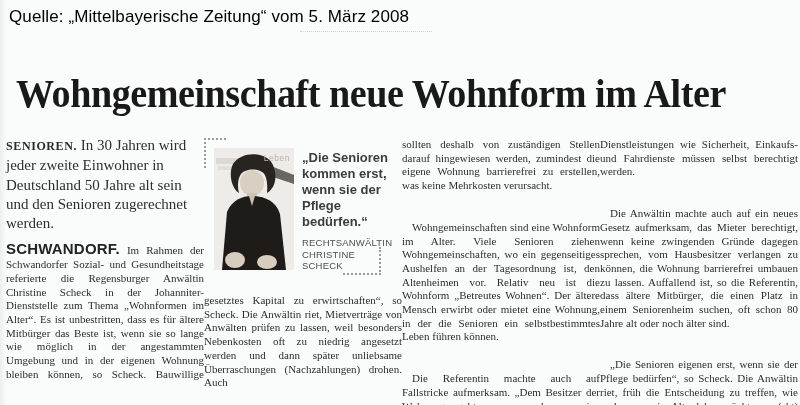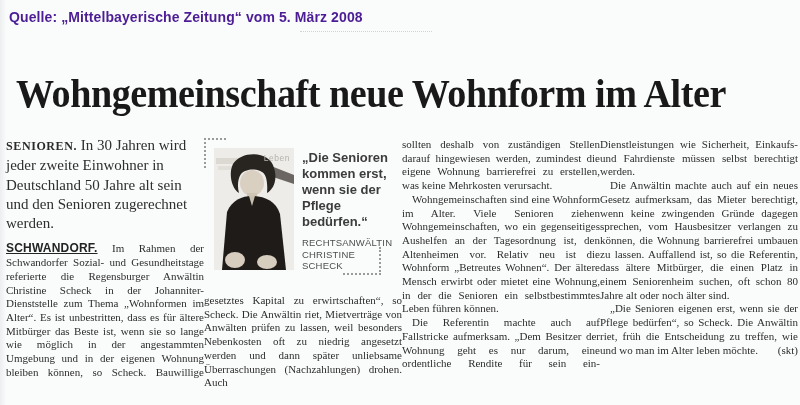--- a/index.html
+++ b/index.html
@@ -16,23 +16,22 @@
     pointer-events:none;
   }
   .scan-artifact{
     position:absolute; left:300px; top:31px; width:132px; height:0;
     border-top:1px dotted rgba(110,120,135,.30);
   }
 
   .source{
     position:absolute; left:9px; top:7px;
     font-family:"Liberation Sans", sans-serif;
-    font-size:14px; line-height:20px; color:#4c1d95; letter-spacing:.1px;
+    font-size:17px; line-height:20px; color:#000000; letter-spacing:.1px;
     white-space:nowrap;
-    font-weight:bold;
   }
 
   .headline{
     position:absolute; left:16px; top:69px;
     font-family:"Liberation Serif", serif;
     font-weight:700; font-size:41px; line-height:48px;
     letter-spacing:-0.5px; color:#191919; white-space:nowrap;
     transform:scaleX(.93); transform-origin:left top;
   }
 
@@ -48,24 +47,24 @@
     font-size:15px; line-height:19.3px; color:#2e2e2e; text-align:left;
   }
   .kicker{
     font-size:12px; font-weight:600; letter-spacing:.6px; color:#2b2b2b;
   }
   .body{
     font-size:11px; line-height:13.7px; color:#2d2d2d;
     text-align:justify; hyphens:none;
   }
   .body.cont{ text-align-last:justify; }
-  .indent{ text-indent:10px; }
+  .indent{ text-indent:10px;margin-top:28px; }
   .dateline{
     font-family:"Liberation Sans", sans-serif;
-    font-weight:700; font-size:12px; letter-spacing:.2px; color:#232323;text-decoration:underline;
+    font-weight:700; font-size:15px; letter-spacing:.2px; color:#232323;
   }
   .sig{ float:right; }
 
   
   .quote-box{ position:relative; height:156px; }
   .corner-tl{
     position:absolute; left:0; top:4px; width:22px; height:30px;
     border-left:2px dotted #9a9a9a; border-top:2px dotted #9a9a9a;
   }
   .corner-br{

